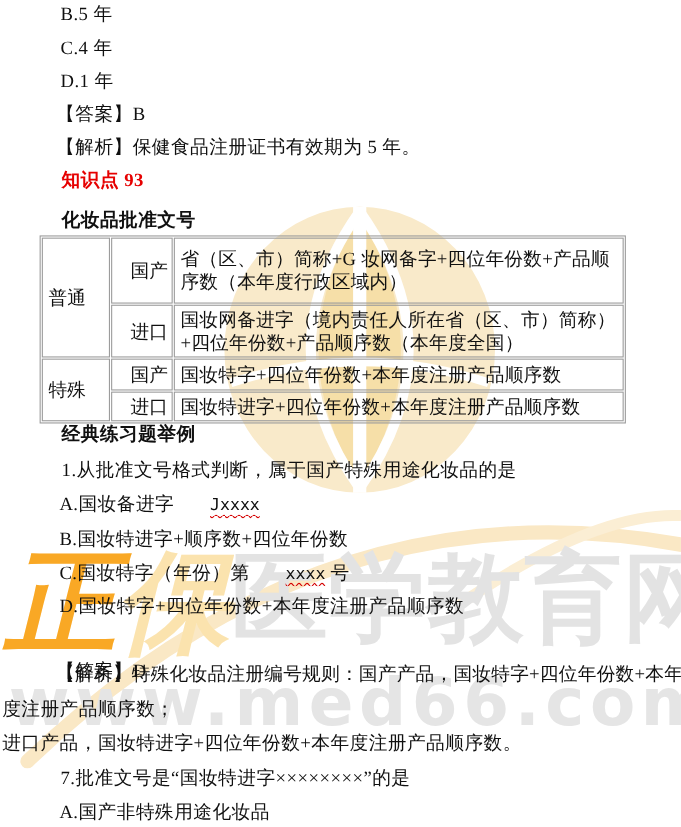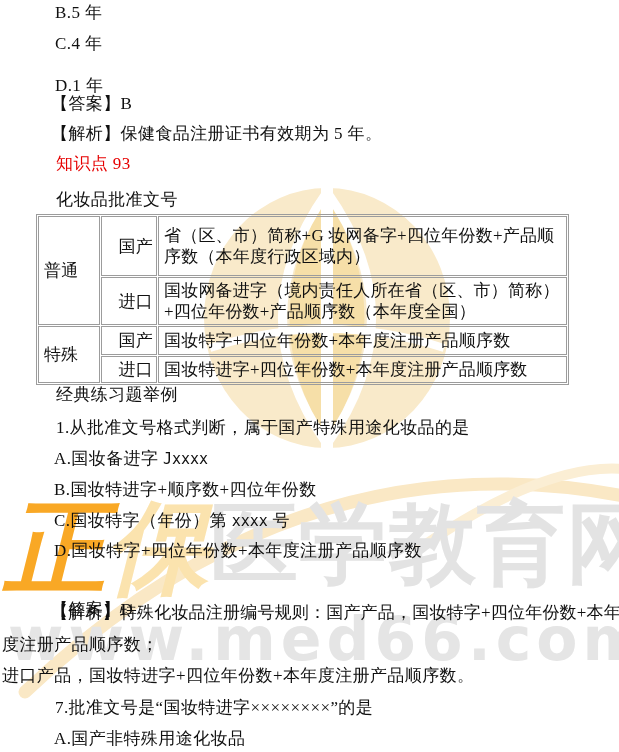--- a/index.html
+++ b/index.html
@@ -35,31 +35,33 @@
     font-weight:bold;font-size:60px;line-height:1.1;
     color:#e5e5e5;white-space:nowrap;letter-spacing:5px;
   }
   
   #content{position:absolute;inset:0;z-index:1;}
   .line{
     position:absolute;white-space:nowrap;
     font-size:17px;letter-spacing:0.4px;color:#101010;
     line-height:20px;
   }
-  .bold{font-weight:normal;}
+  .bold{font-weight:bold;}
   .red{color:#e60000;}
   .code{
     font-family:"DejaVu Sans Mono","Liberation Mono",monospace;
     font-size:15px;letter-spacing:0;
   }
   .wavy{
+    text-decoration:underline;
     text-decoration-style:wavy;
     text-decoration-color:#d40000;
     text-decoration-thickness:1px;
     text-underline-offset:3px;
+    margin-left:28px;
   }
   
   table.approval{
     position:absolute;left:36px;top:214px;
     width:533px;
     border-collapse:separate;border-spacing:1px;
     border:1px solid #9c9c9c;
     font-size:17px;letter-spacing:0.2px;color:#101010;
   }
   table.approval td{
@@ -102,21 +104,21 @@
 
     <div class="wm-sitename">医学教育网</div>
 
     <div class="wm-url">www.med66.com</div>
   </div>
 
   <div id="content">
 
     <div class="line" style="left:55px;top:3px">B.5 年</div>
     <div class="line" style="left:55px;top:34px">C.4 年</div>
-    <div class="line" style="left:55px;top:76px">D.1 年</div>
+    <div class="line" style="left:55px;top:64px">D.1 年</div>
     <div class="line" style="left:51px;top:94px">【答案】B</div>
     <div class="line" style="left:51px;top:124px">【解析】保健食品注册证书有效期为 5 年。</div>
 
     <div class="line bold red" style="left:56px;top:154px">知识点 93</div>
     <div class="line bold" style="left:56px;top:190px">化妆品批准文号</div>
 
     <table class="approval">
       <tbody>
           <tr class="r1">
         <td class="c-group" rowspan="2">普通</td>

